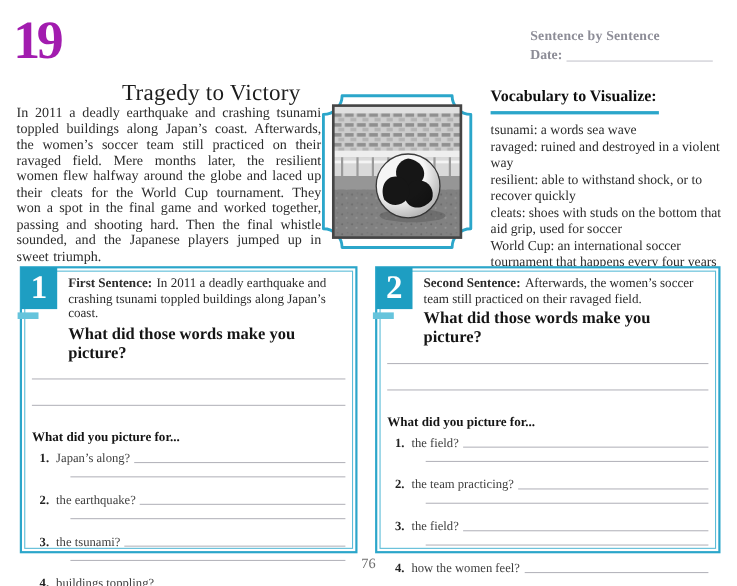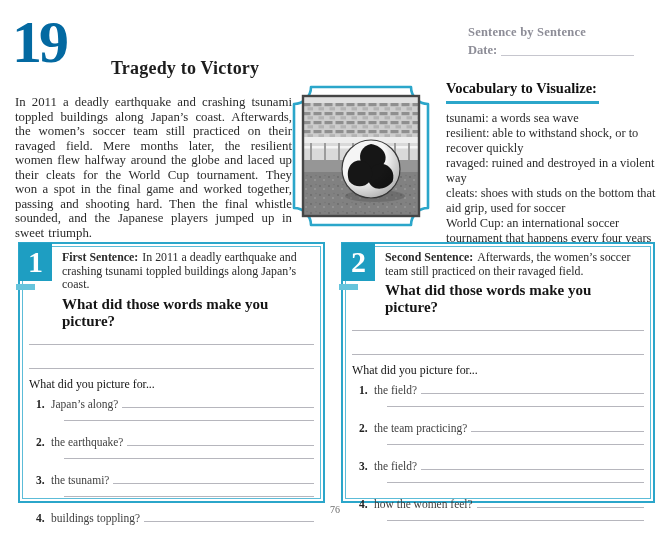--- a/index.html
+++ b/index.html
@@ -3,32 +3,32 @@
 <meta charset="utf-8">
 <style>
   * { margin:0; padding:0; box-sizing:border-box; }
   html,body { background:#ffffff; }
   .page {
     position:relative; width:670px; height:533px; background:#ffffff;
     font-family:"Liberation Serif", serif; color:#2e2e2e; overflow:hidden;
   }
 
   
-  .hdr { position:absolute; left:468px; top:25px; width:166px; }
+  .hdr { position:absolute; left:482px; top:25px; width:166px; }
   .series { font-weight:bold; color:#8d8d97; font-size:12.5px; letter-spacing:.2px; }
   .date-row { display:flex; margin-top:3px; }
   .date-label { font-weight:bold; color:#8d8d97; font-size:12.5px; }
   .date-line { flex:1 1 auto; border-bottom:1px solid #c6c6ce; margin-left:4px; margin-bottom:2px; }
 
   
   .lesson-num {
-    position:absolute; left:12px; top:12px; font-size:60px; line-height:1;
-    font-weight:bold; color:#0369a1; letter-spacing:-3px;
-  }
-  .title { position:absolute; left:111px; top:58px; font-size:18px; font-weight:bold; color:#1d1d1d; letter-spacing:.2px; }
+    position:absolute; left:12px; top:12px; font-size:49px; line-height:1;
+    font-weight:bold; color:#a21caf; letter-spacing:-3px;
+  }
+  .title { position:absolute; left:111px; top:72px; font-size:21px; font-weight:normal; color:#1d1d1d; letter-spacing:.2px; }
 
   
   .passage {
     position:absolute; left:15px; top:95px; width:277px;
     font-size:12.8px; line-height:14.5px; text-align:justify; color:#2b2b2b;
     word-spacing:1px;
   }
 
   
   .photo { position:absolute; left:291px; top:84px; width:140px; height:144px; }
@@ -55,28 +55,28 @@
   .badge-tab { position:absolute; left:-4px; top:40px; width:19px; height:6px; background:#66c4dc; z-index:1; }
 
   .qbox-inner { position:relative; height:100%; padding:7px 9px 0 9px; z-index:1; }
   .sentence { margin-left:33px; font-size:11.9px; line-height:13.6px; min-height:27px; color:#2b2b2b; }
   .sentence .lbl { font-weight:bold; margin-right:4px; }
   .q-row { display:flex; margin-left:33px; margin-top:4px; font-size:15px; font-weight:bold; color:#151515;align-items:flex-end; }
   .fl { flex:1 1 auto; border-bottom:1px solid #b6b6bd; margin-left:4px; align-self:flex-end; margin-bottom:2px; }
   .rule { border-bottom:1px solid #b6b6bd; }
   .rule.r1 { margin-top:14px; }
   .rule.r2 { margin-top:23px; }
-  .subhead { margin-top:8px; font-size:11.9px; font-weight:normal; color:#151515; }
+  .subhead { margin-top:21px; font-size:11.9px; font-weight:bold; color:#151515; }
   .item-row { display:flex; margin-top:15px; font-size:11.5px; color:#3e3e3e; }
   .item-row.first { margin-top:6px; }
   .item-num { font-weight:bold; color:#232323; width:15px; margin-left:7px; flex:0 0 auto; }
   .item-rule { margin-left:35px; margin-top:10px; border-bottom:1px solid #b6b6bd; }
 
   
-  .pageno { position:absolute; left:0; right:0; top:504px; text-align:center; font-size:10px; color:#6d6d6d; }
+  .pageno { position:absolute; left:0; right:0; top:504px; text-align:center; font-size:13px; color:#6d6d6d; }
 </style>
 </head>
 <body>
 
 <div class="page">
 
   <div class="hdr">
     <div class="series">Sentence by Sentence</div>
     <div class="date-row">
       <span class="date-label">Date:</span>
@@ -140,22 +140,22 @@
         </g>
         <rect x="12" y="12" width="116" height="120" fill="none" stroke="#454545" stroke-width="2.4"></rect>
       </g>
     </svg>
   </div>
 
   <div class="vocab">
     <div class="vocab-head">Vocabulary to Visualize:</div>
     <div class="vocab-rule"></div>
     <div class="vocab-entry"><span class="term">tsunami:</span><span>a words sea wave</span></div>
+    <div class="vocab-entry"><span class="term">ravaged:</span><span>ruined and destroyed in a violent way</span></div>
     <div class="vocab-entry"><span class="term">resilient:</span><span>able to withstand shock, or to recover quickly</span></div>
-    <div class="vocab-entry"><span class="term">ravaged:</span><span>ruined and destroyed in a violent way</span></div>
     <div class="vocab-entry"><span class="term">cleats:</span><span>shoes with studs on the bottom that aid grip, used for soccer</span></div>
     <div class="vocab-entry"><span class="term">World Cup:</span><span>an international soccer tournament that happens every four years</span></div>
   </div>
 
   <div class="qbox one">
     <div class="badge">1</div>
     <div class="badge-tab"></div>
     <div class="qbox-inner">
       <div class="sentence">
         <span class="lbl">First Sentence:</span><span>In 2011 a deadly earthquake and crashing tsunami toppled buildings along Japan’s coast.</span>

